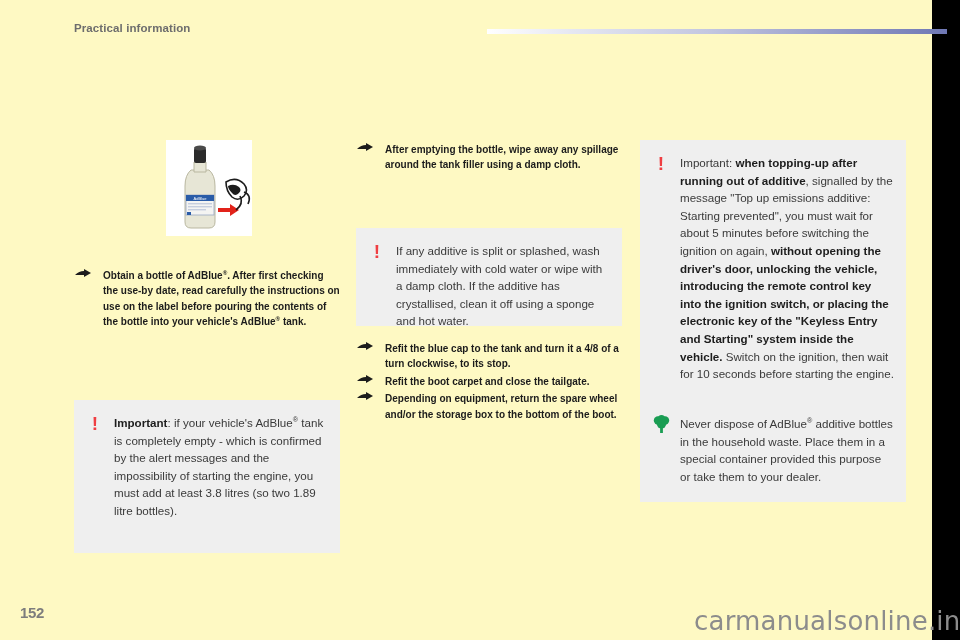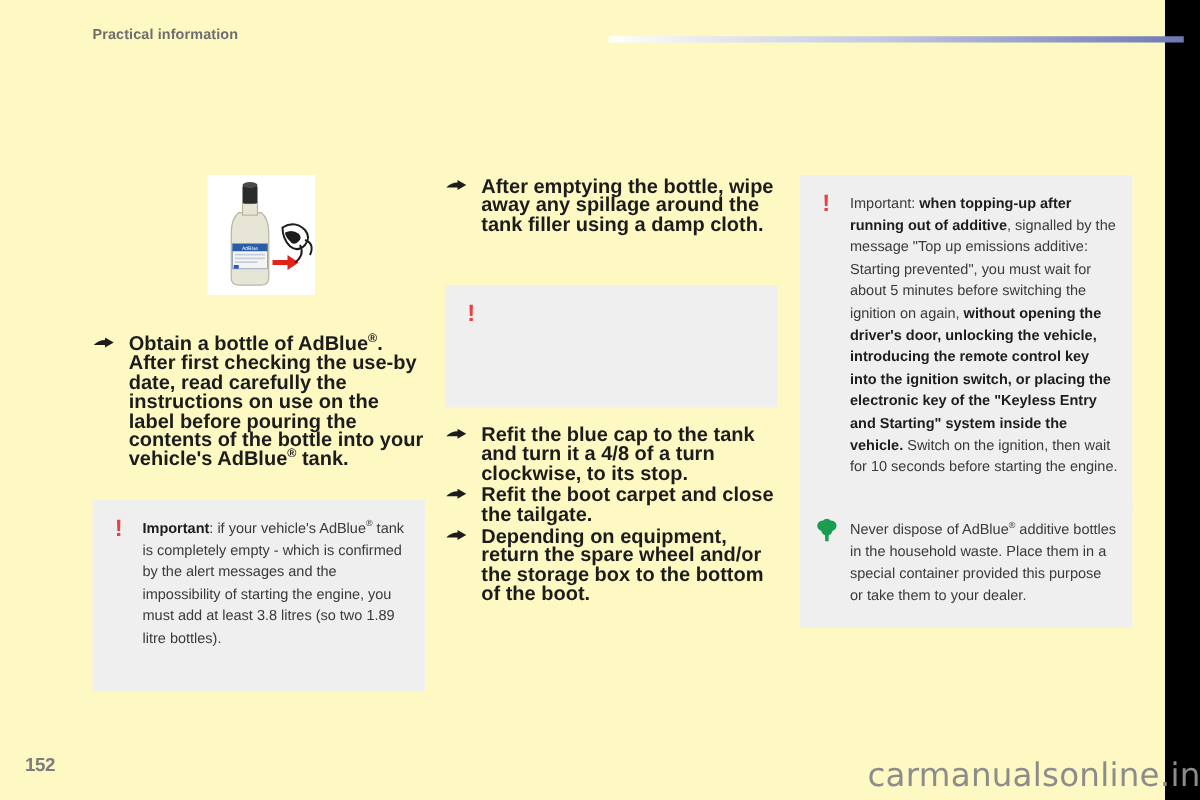--- a/index.html
+++ b/index.html
@@ -49,21 +49,21 @@
     height: 96px;
     background: #ffffff;
   }
   .illus-svg { display: block; }
 
   
   .bullet-item {
     position: relative;
     padding-left: 29px;
     margin-bottom: 2px;
-    font-size: 16px;
+    font-size: 10px;
     line-height: 15.4px;
     color: #1c1c1c;
     font-weight: bold;
   }
   .bullet-glyph {
     position: absolute;
     left: 0;
     top: 1px;
     width: 20px;
     height: 13px;
@@ -233,20 +233,21 @@
         </svg>
       </span>
       <span>After emptying the bottle, wipe away any spillage around the tank filler using a damp cloth.</span>
     </div>
   </div>
 
   <div class="note-box box-mid-warning">
     <span class="note-icon">
       <span class="bang">!</span>
     </span>
+    <span>If any additive is split or splashed, wash immediately with cold water or wipe with a damp cloth. If the additive has crystallised, clean it off using a sponge and hot water.</span>
   </div>
 
   <div class="mid-bullets-2">
     <div class="bullet-item">
       <span class="bullet-glyph">
         <svg width="18" height="11" viewBox="0 0 18 11">
             <path d="M1 6 q4 -4 9 -4 l0 -2 l7 4 l-7 4 l0 -2 q-5 0 -9 0 z" fill="#1c1c1c"></path>
           </svg>
       </span>
       <span>Refit the blue cap to the tank and turn it a 4/8 of a turn clockwise, to its stop.</span>

